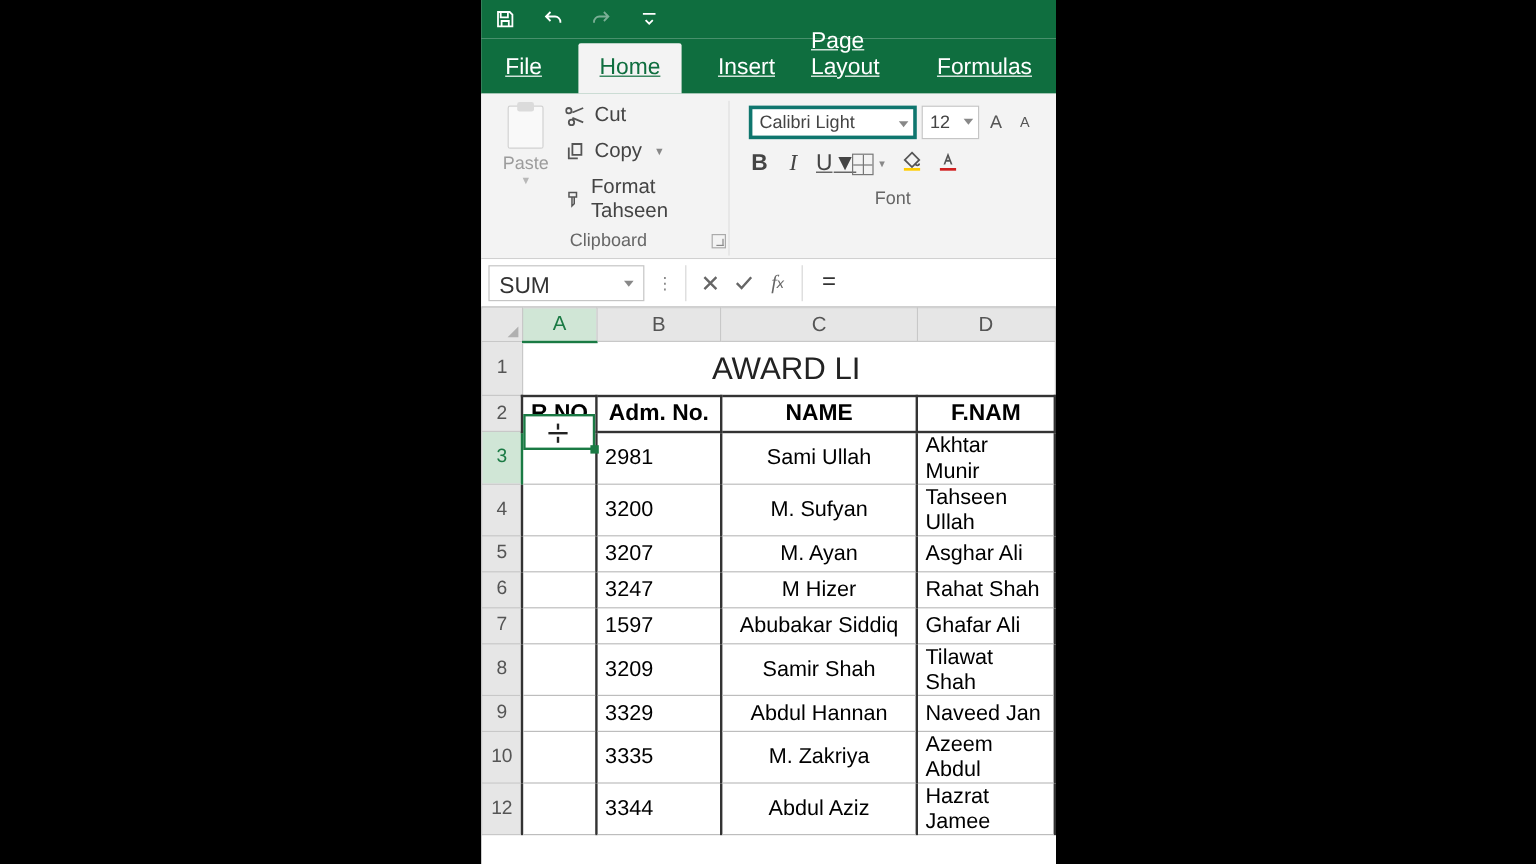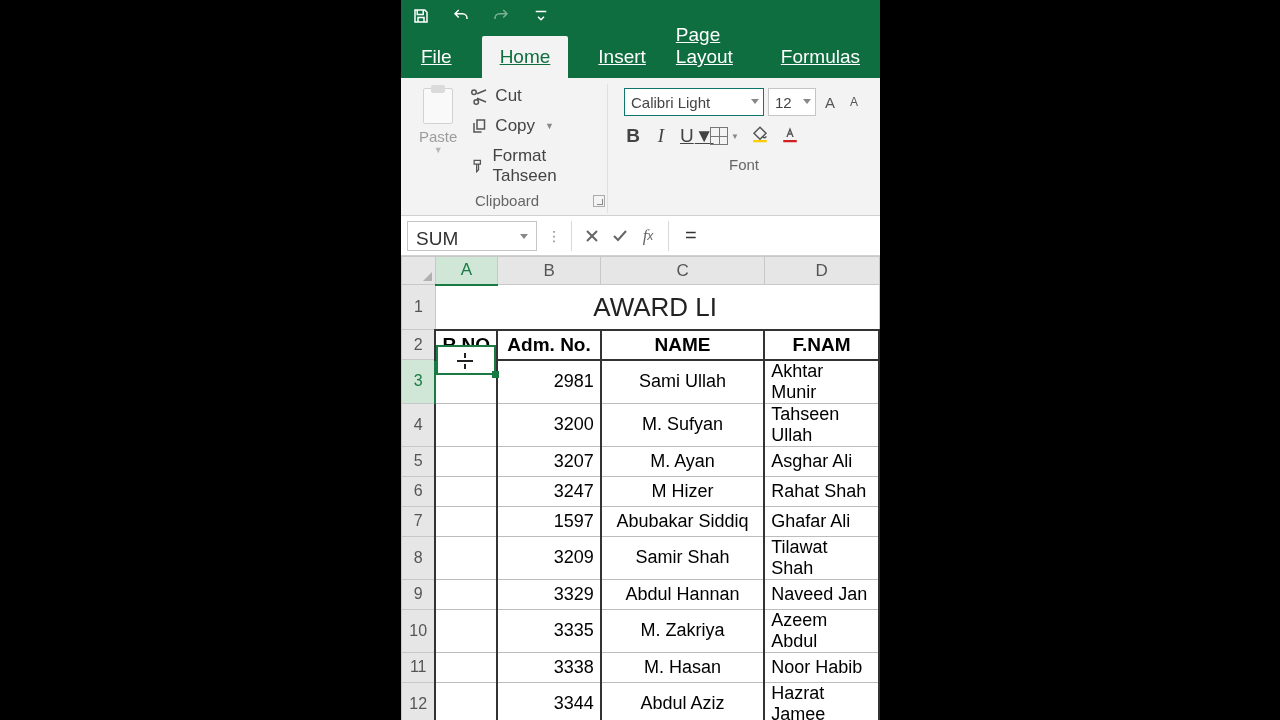--- a/index.html
+++ b/index.html
@@ -32,21 +32,21 @@
 .paste-label { font-size:15px; color:#555; margin-top:4px; }
 .paste-arrow { font-size:9px; color:#888; }
 
 .clip-actions { display:flex; flex-direction:column; gap:6px; }
 .clip-item { display:flex; align-items:center; gap:6px; font-size:17px; color:#444; padding:2px 4px; }
 .clip-item svg { width:18px; height:18px; }
 .clip-caret { font-size:9px; color:#888; margin-left:4px; }
 
 .font-body { display:flex; flex-direction:column; gap:8px; padding:4px 2px; }
 .font-row1 { display:flex; gap:4px; }
-.font-select { width:140px; height:28px; border:1px solid #0f766e; background:#fff; display:flex; align-items:center; padding:0 6px; font-size:15px; color:#444; position:relative; }
+.font-select { width:140px; height:28px; border:3px solid #0f766e; background:#fff; display:flex; align-items:center; padding:0 6px; font-size:15px; color:#444; position:relative; }
 .size-select { width:48px; height:28px; border:1px solid #c5c5c5; background:#fff; display:flex; align-items:center; padding:0 6px; font-size:15px; color:#444; position:relative; }
 .sel-arrow { position:absolute; right:4px; top:10px; width:0; height:0; border-left:4px solid transparent; border-right:4px solid transparent; border-top:5px solid #888; }
 .size-btn { width:20px; height:28px; display:flex; align-items:center; justify-content:center; color:#555; font-size:15px; }
 
 .font-row2 { display:flex; align-items:center; gap:12px; }
 .biu { display:flex; gap:10px; }
 .biu span { font-size:19px; color:#444; width:18px; text-align:center; }
 .biu .b { font-weight:bold; }
 .biu .i { font-style:italic; font-family:Georgia,serif; }
 .biu .u { text-decoration:underline; }
@@ -77,21 +77,21 @@
 .colA{width:62px}.colB{width:104px}.colC{width:164px}.colD{width:115px}
 
 tbody td, tbody th { border:1px solid #c8c8c8; height:30px; font-size:18px; }
 tbody th.rowhead { background:#e6e6e6; font-weight:normal; color:#555; width:34px; font-size:16px; text-align:center; }
 tbody th.rowhead.active { background:#d0e6d6; border-right:2px solid #1a7a44; color:#1a7a44; }
 
 .merged-title { font-size:26px; text-align:center; color:#222; padding:6px 0; }
 .hdr-cell { font-weight:bold; text-align:center; border:2px solid #333 !important; font-size:19px; }
 .data td { border-left:2px solid #333; border-right:2px solid #333; border-bottom:1px solid #bdbdbd; padding:0 6px; }
 .data td.cA { text-align:center; }
-.data td.cB { text-align:right; }
+.data td.cB { text-align:left; }
 .data td.cC { text-align:center; }
 .data td.cD { text-align:left; }
 .data:first-of-type td { border-top:2px solid #333; }
 
 .active-cell { position:absolute; border:2px solid #1a7a44; background:#fff; pointer-events:none; }
 .fillhandle { position:absolute; width:7px; height:7px; background:#1a7a44; }
 .cursor-plus { position:absolute; font-size:18px; color:#222; pointer-events:none; }
 .cursor-plus::before, .cursor-plus::after { content:""; position:absolute; background:#222; }
 .cursor-plus::before { left:7px; top:0; width:2px; height:16px; }
 .cursor-plus::after { left:0; top:7px; width:16px; height:2px; }
@@ -304,27 +304,20 @@
             <td class="cD">Naveed Jan</td>
           </tr>
           <tr class="data">
             <th class="rowhead">10</th>
             <td class="cA"></td>
             <td class="cB">3335</td>
             <td class="cC">M. Zakriya</td>
             <td class="cD">Azeem Abdul</td>
           </tr>
           <tr class="data">
-            <th class="rowhead">11</th>
-            <td class="cA"></td>
-            <td class="cB">3338</td>
-            <td class="cC">M. Hasan</td>
-            <td class="cD">Noor Habib</td>
-          </tr>
-          <tr class="data">
             <th class="rowhead">12</th>
             <td class="cA"></td>
             <td class="cB">3344</td>
             <td class="cC">Abdul Aziz</td>
             <td class="cD">Hazrat Jamee</td>
           </tr>
         </tbody>
     </table>
     <div class="active-cell" style="left:35px;top:89px;width:60px;height:30px"></div>
     <div class="fillhandle" style="left:91px;top:115px"></div>

